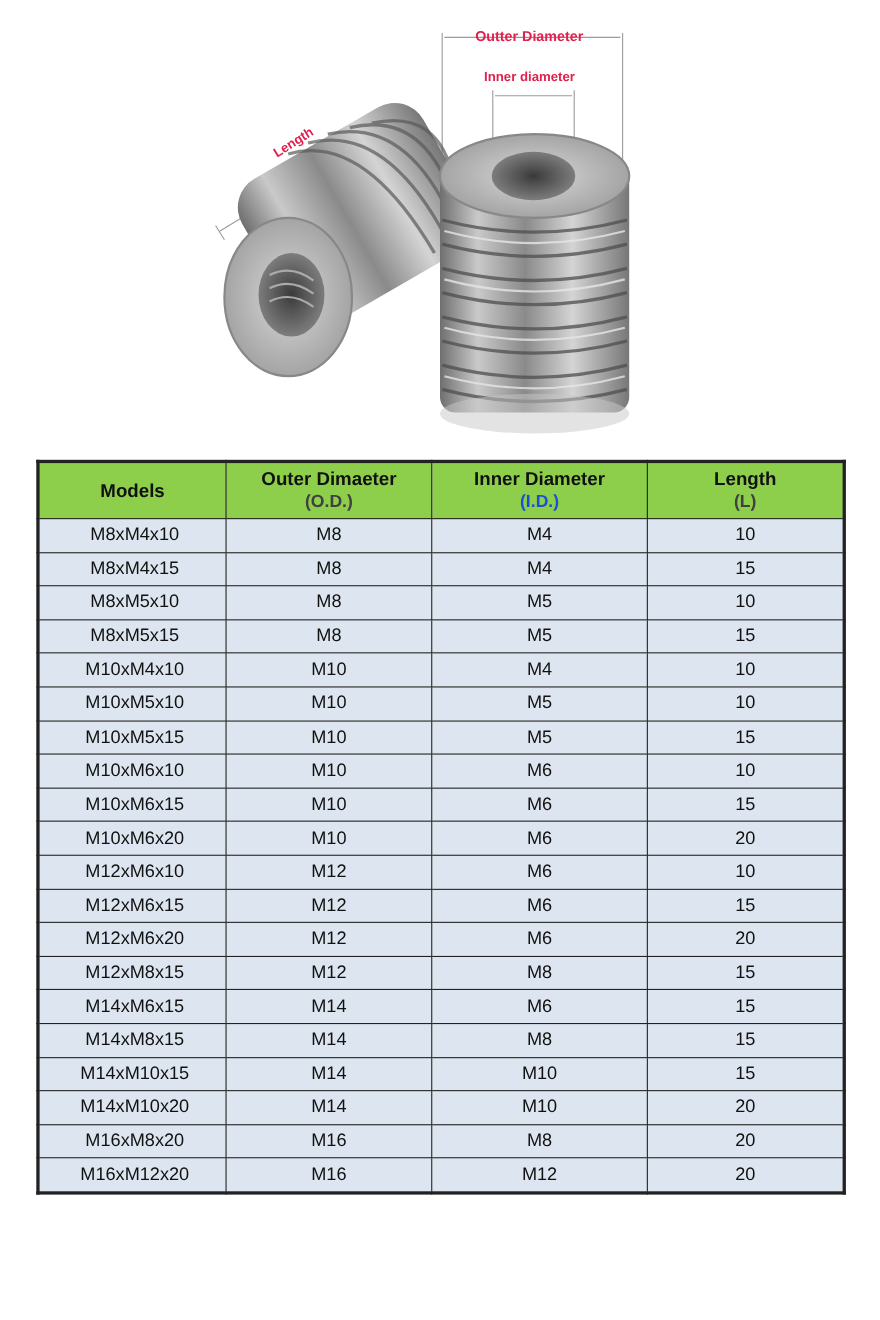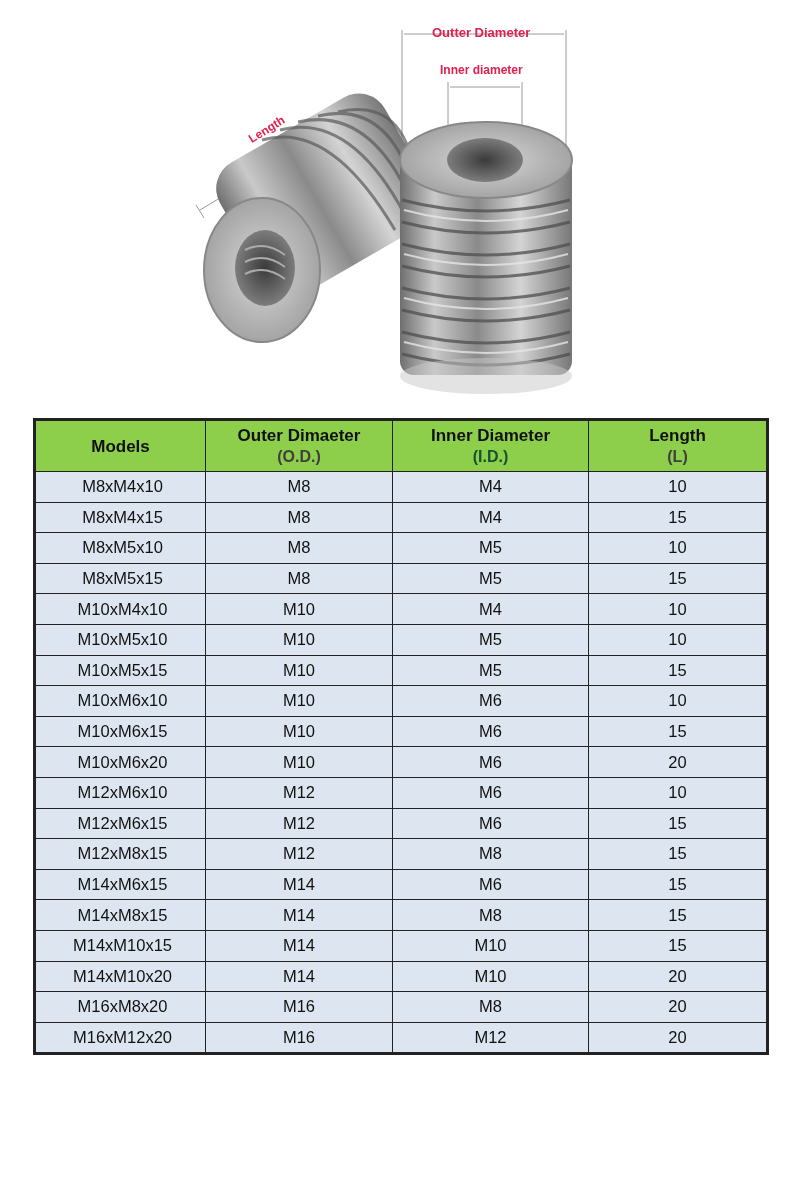--- a/index.html
+++ b/index.html
@@ -7,21 +7,21 @@
   .hero { position: absolute; left: 0; top: 0; width: 800px; height: 410px; }
   .label { position: absolute; color: #e0204e; font-weight: bold; font-family: "Liberation Sans", sans-serif; }
   .lbl-outer { left: 432px; top: 9px; font-size: 13px; margin-top: 16px; }
   .lbl-inner { left: 440px; top: 63px; font-size: 12px; }
   .lbl-length { left: 246px; top: 134px; font-size: 12px; transform: rotate(-32deg); transform-origin: left top; }
   table.spec { position: absolute; left: 33px; top: 418px; width: 733px; border-collapse: collapse; border: 3px solid #222; table-layout: fixed; padding-left: 17px; }
   .spec th, .spec td { border: 1.5px solid #222; padding: 0; }
   .spec th { background: #8dce4b; height: 50px; font-size: 17px; font-weight: bold; color: #111; text-align: center; line-height: 21px; }
   .spec th .sub { display: block; font-size: 16px; }
   .sub-red { color: #404040; text-align: center; }
-  .sub-blue { color: #14532d; }
+  .sub-blue { color: #1d4ed8; }
   .spec td { background: #dde6f0; height: 29.6px; font-size: 16.5px; color: #111; text-align: center; }
   .spec td.model { text-align: center; padding-left: 4px; }
 </style>
 </head>
 <body>
 
 <div class="hero">
   <svg width="800" height="410" viewBox="0 0 800 410">
     <defs>
       <linearGradient id="metalV" x1="0" x2="1" y1="0" y2="0">
@@ -190,20 +190,26 @@
         <td>M6</td>
         <td>10</td>
       </tr>
       <tr>
         <td class="model">M12xM6x15</td>
         <td>M12</td>
         <td>M6</td>
         <td>15</td>
       </tr>
       <tr>
+        <td class="model">M12xM6x20</td>
+        <td>M12</td>
+        <td>M6</td>
+        <td>20</td>
+      </tr>
+      <tr>
         <td class="model">M12xM8x15</td>
         <td>M12</td>
         <td>M8</td>
         <td>15</td>
       </tr>
       <tr>
         <td class="model">M14xM6x15</td>
         <td>M14</td>
         <td>M6</td>
         <td>15</td>

